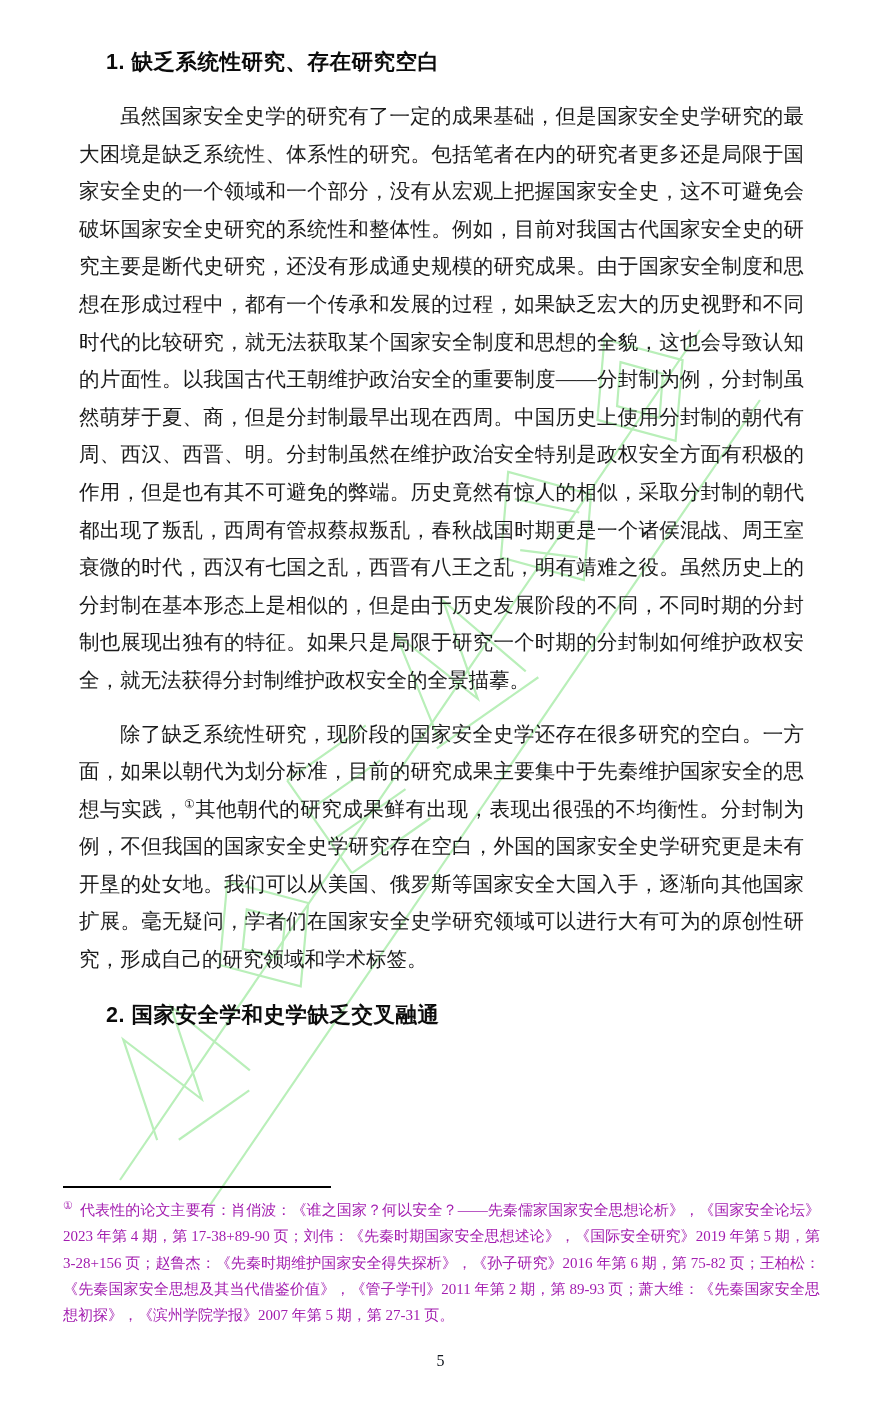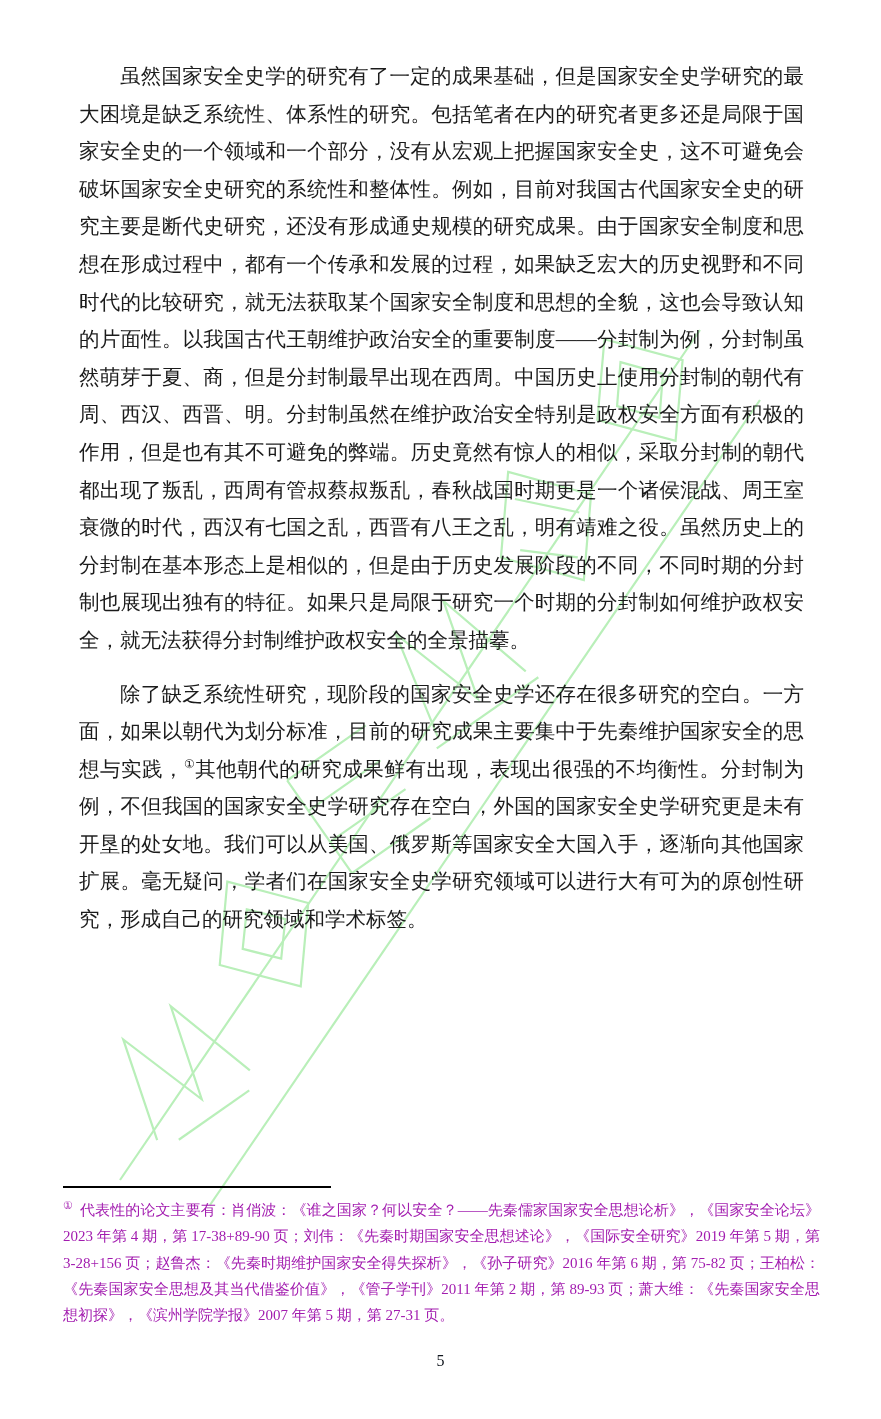--- a/index.html
+++ b/index.html
@@ -115,22 +115,24 @@
         <path d="M-58,50 L-28,-52 L2,42 L30,-52 L58,46"></path>
         <path d="M-40,62 L46,62"></path>
       </g>
 
       <path d="M120,1180 L700,330"></path>
       <path d="M210,1205 L760,400"></path>
     </g>
   </svg>
 
   <div class="content">
+    <p class="sec-heading">1. 缺乏系统性研究、存在研究空白</p>
     <p class="para">虽然国家安全史学的研究有了一定的成果基础，但是国家安全史学研究的最大困境是缺乏系统性、体系性的研究。包括笔者在内的研究者更多还是局限于国家安全史的一个领域和一个部分，没有从宏观上把握国家安全史，这不可避免会破坏国家安全史研究的系统性和整体性。例如，目前对我国古代国家安全史的研究主要是断代史研究，还没有形成通史规模的研究成果。由于国家安全制度和思想在形成过程中，都有一个传承和发展的过程，如果缺乏宏大的历史视野和不同时代的比较研究，就无法获取某个国家安全制度和思想的全貌，这也会导致认知的片面性。以我国古代王朝维护政治安全的重要制度——分封制为例，分封制虽然萌芽于夏、商，但是分封制最早出现在西周。中国历史上使用分封制的朝代有周、西汉、西晋、明。分封制虽然在维护政治安全特别是政权安全方面有积极的作用，但是也有其不可避免的弊端。历史竟然有惊人的相似，采取分封制的朝代都出现了叛乱，西周有管叔蔡叔叛乱，春秋战国时期更是一个诸侯混战、周王室衰微的时代，西汉有七国之乱，西晋有八王之乱，明有靖难之役。虽然历史上的分封制在基本形态上是相似的，但是由于历史发展阶段的不同，不同时期的分封制也展现出独有的特征。如果只是局限于研究一个时期的分封制如何维护政权安全，就无法获得分封制维护政权安全的全景描摹。</p>
     <p class="para"><span>除了缺乏系统性研究，现阶段的国家安全史学还存在很多研究的空白。一方面，如果以朝代为划分标准，目前的研究成果主要集中于先秦维护国家安全的思想与实践，</span><span class="fn-ref">①</span><span>其他朝代的研究成果鲜有出现，表现出很强的不均衡性。分封制为例，不但我国的国家安全史学研究存在空白，外国的国家安全史学研究更是未有开垦的处女地。我们可以从美国、俄罗斯等国家安全大国入手，逐渐向其他国家扩展。毫无疑问，学者们在国家安全史学研究领域可以进行大有可为的原创性研究，形成自己的研究领域和学术标签。</span></p>
+    <p class="sec-heading second">2. 国家安全学和史学缺乏交叉融通</p>
   </div>
 
   <div class="footnote">
     <div class="fn-sep"></div>
     <div class="fn-body"><span class="fn-marker">①</span><span>代表性的论文主要有：肖俏波：《谁之国家？何以安全？——先秦儒家国家安全思想论析》，《国家安全论坛》2023 年第 4 期，第 17-38+89-90 页；刘伟：《先秦时期国家安全思想述论》，《国际安全研究》2019 年第 5 期，第 3-28+156 页；赵鲁杰：《先秦时期维护国家安全得失探析》，《孙子研究》2016 年第 6 期，第 75-82 页；王柏松：《先秦国家安全思想及其当代借鉴价值》，《管子学刊》2011 年第 2 期，第 89-93 页；萧大维：《先秦国家安全思想初探》，《滨州学院学报》2007 年第 5 期，第 27-31 页。</span></div>
   </div>
 
   <div class="page-number">5</div>
 
 </div>

